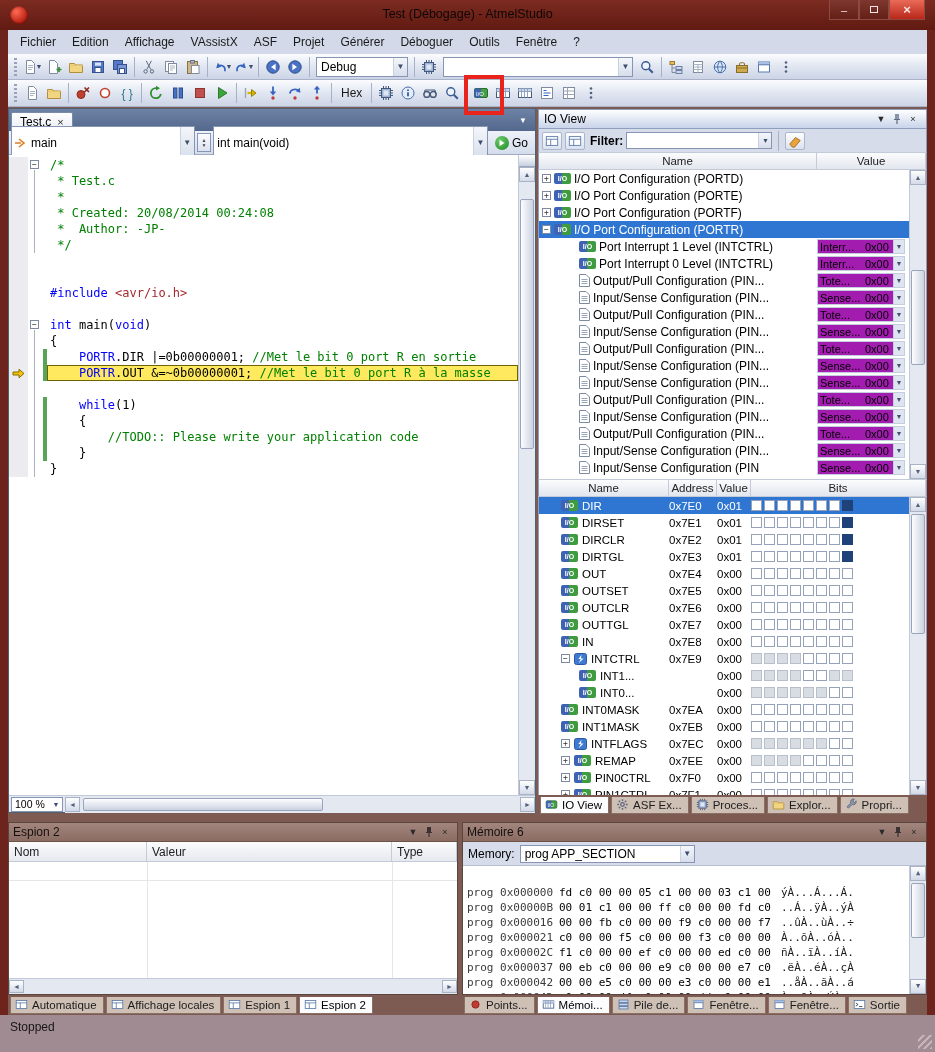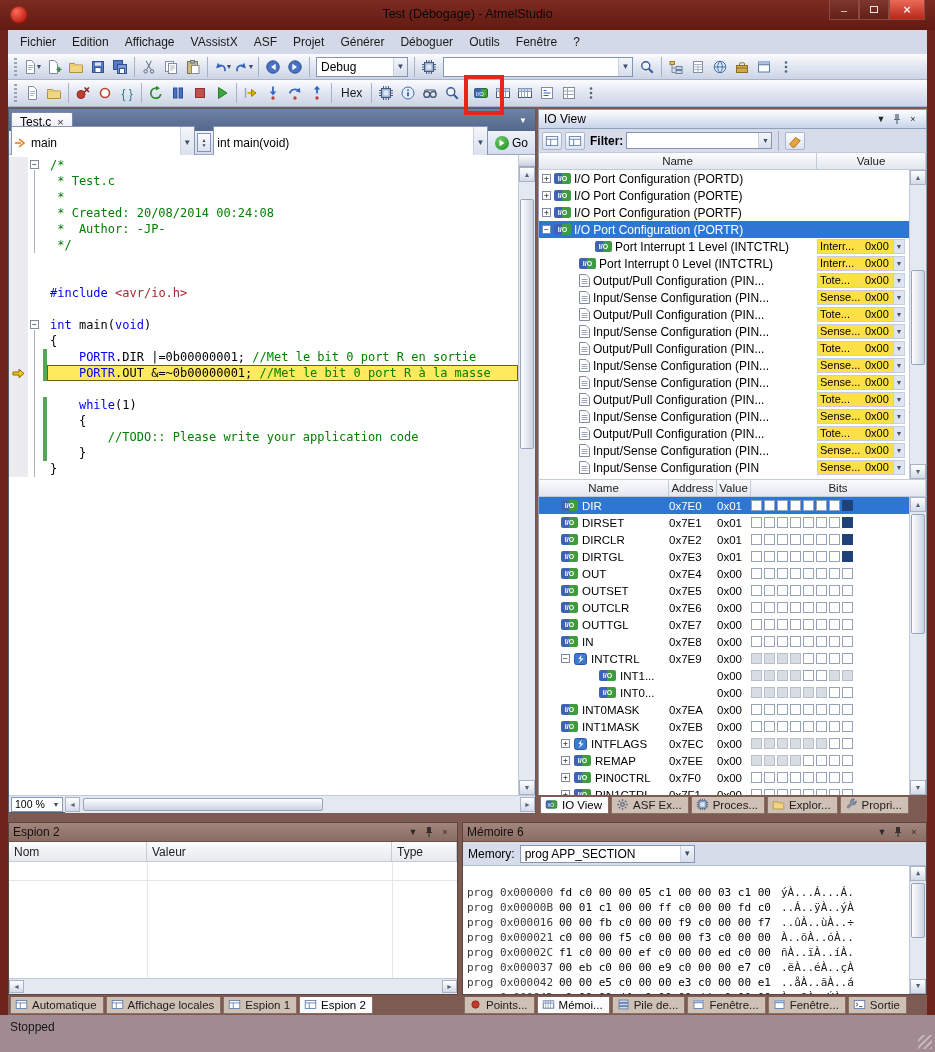--- a/index.html
+++ b/index.html
@@ -100,28 +100,28 @@
   .scrollzone{position:relative;background:#fff;border-left:1px solid #8fa0bd;border-right:1px solid #8fa0bd;overflow:hidden;flex:none;}
   #treezone{height:309px;}
   #regzone{height:298px;}
   .rows{position:absolute;left:0;top:0;right:17px;}
   .zvsb{position:absolute;right:0;top:0;bottom:0;}
   .trow{display:flex;align-items:center;height:17px;position:relative;}
   .trow.sel{background:#2f76d3;color:#fff;}
   .tname{display:flex;align-items:center;gap:3px;overflow:hidden;white-space:nowrap;}
   .texp{width:9px;height:9px;border:1px solid #7f8aa0;background:#fff;font:8px/7px "DejaVu Sans Mono",monospace;text-align:center;color:#333;flex:none;}
   .iobadge{width:17px;height:11px;background:linear-gradient(90deg,#3e63b4 46%,#3f9b3f 46%);border-radius:2px;color:#fff;font-size:7px;font-weight:bold;display:inline-flex;align-items:center;justify-content:center;flex:none;}
-  .tval{position:absolute;left:278px;width:88px;height:15px;display:flex;border:1px solid #c5cede;background:#fde047;color:#000;font-size:11px;}
+  .tval{position:absolute;left:278px;width:88px;height:15px;display:flex;align-items:center;border:1px solid #c5cede;background:#a21caf;color:#000;font-size:11px;}
   .tve{flex:1;overflow:hidden;white-space:nowrap;padding-left:2px;}
   .tvh{width:28px;flex:none;}
   .tvd{width:11px;height:100%;background:#dfe5f0;border-left:1px solid #c5cede;text-align:center;font-size:7px;line-height:14px;color:#44526e;flex:none;}
   .rrow{display:flex;align-items:center;height:17px;position:relative;font-size:11.5px;}
   .rrow.sel{background:#2f76d3;color:#fff;}
   .rname{display:flex;align-items:center;gap:4px;padding-left:22px;overflow:hidden;white-space:nowrap;}
-  .rname.child{padding-left:60px;}
+  .rname.child{padding-left:40px;}
   .raddr{position:absolute;left:130px;width:44px;}
   .rval{position:absolute;left:178px;width:32px;}
   .rbits{position:absolute;left:212px;display:flex;gap:2px;}
   .bit{width:11px;height:11px;border:1px solid #96a1ba;background:#fff;}
   .bit.f{background:#1f4379;border-color:#1f4379;}
   .bit.g{background:#d8dce3;border-color:#b9bfca;}
   
   .tabstrip{display:flex;gap:2px;align-items:flex-start;padding:2px 2px 0 2px;flex:none;}
   .tab{display:flex;align-items:center;gap:4px;padding:1px 6px 2px 4px;background:#cfc0b6;border:1px solid #8a6f64;border-top:none;color:#1c1c1c;font-size:11.5px;white-space:nowrap;}
   .tab.active{background:#fcfcfe;color:#000;}
@@ -771,21 +771,21 @@
               </span>
             </div>
             <div class="trow sel">
               <span class="tname" style="padding-left: 3px;">
                 <span class="texp">−</span>
                 <span class="iobadge">I/O</span>
                 <span class="tlabel">I/O Port Configuration (PORTR)</span>
               </span>
             </div>
             <div class="trow">
-              <span class="tname" style="padding-left: 56px;">
+              <span class="tname" style="padding-left: 40px;">
                 <span class="iobadge">I/O</span>
                 <span class="tlabel">Port Interrupt 1 Level (INTCTRL)</span>
               </span>
               <span class="tval">
                 <span class="tve">Interr...</span>
                 <span class="tvh">0x00</span>
                 <span class="tvd">▼</span>
               </span>
             </div>
             <div class="trow">

